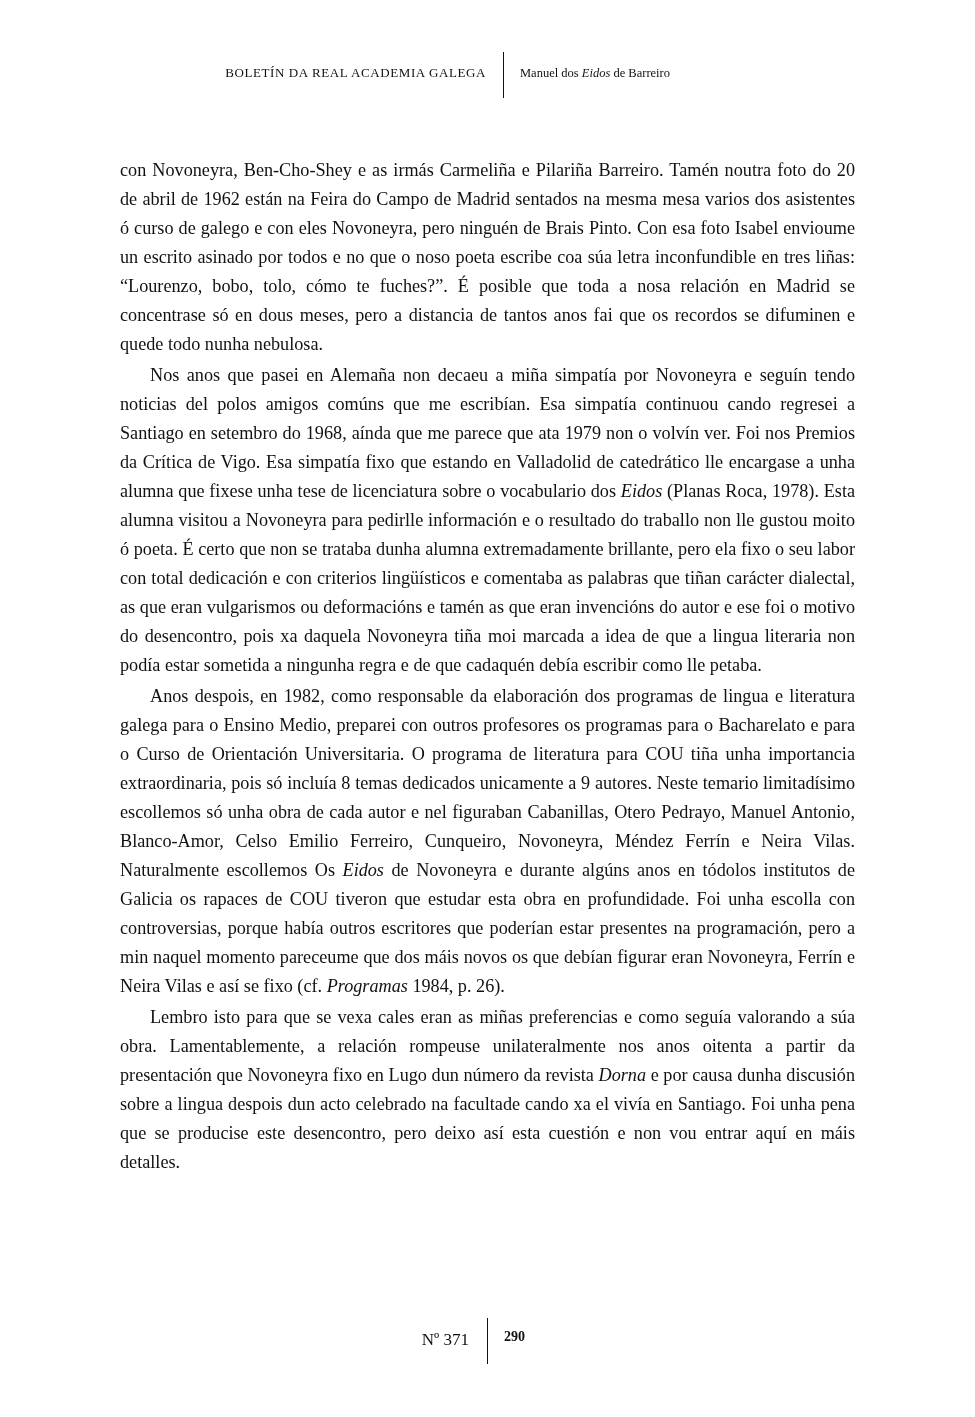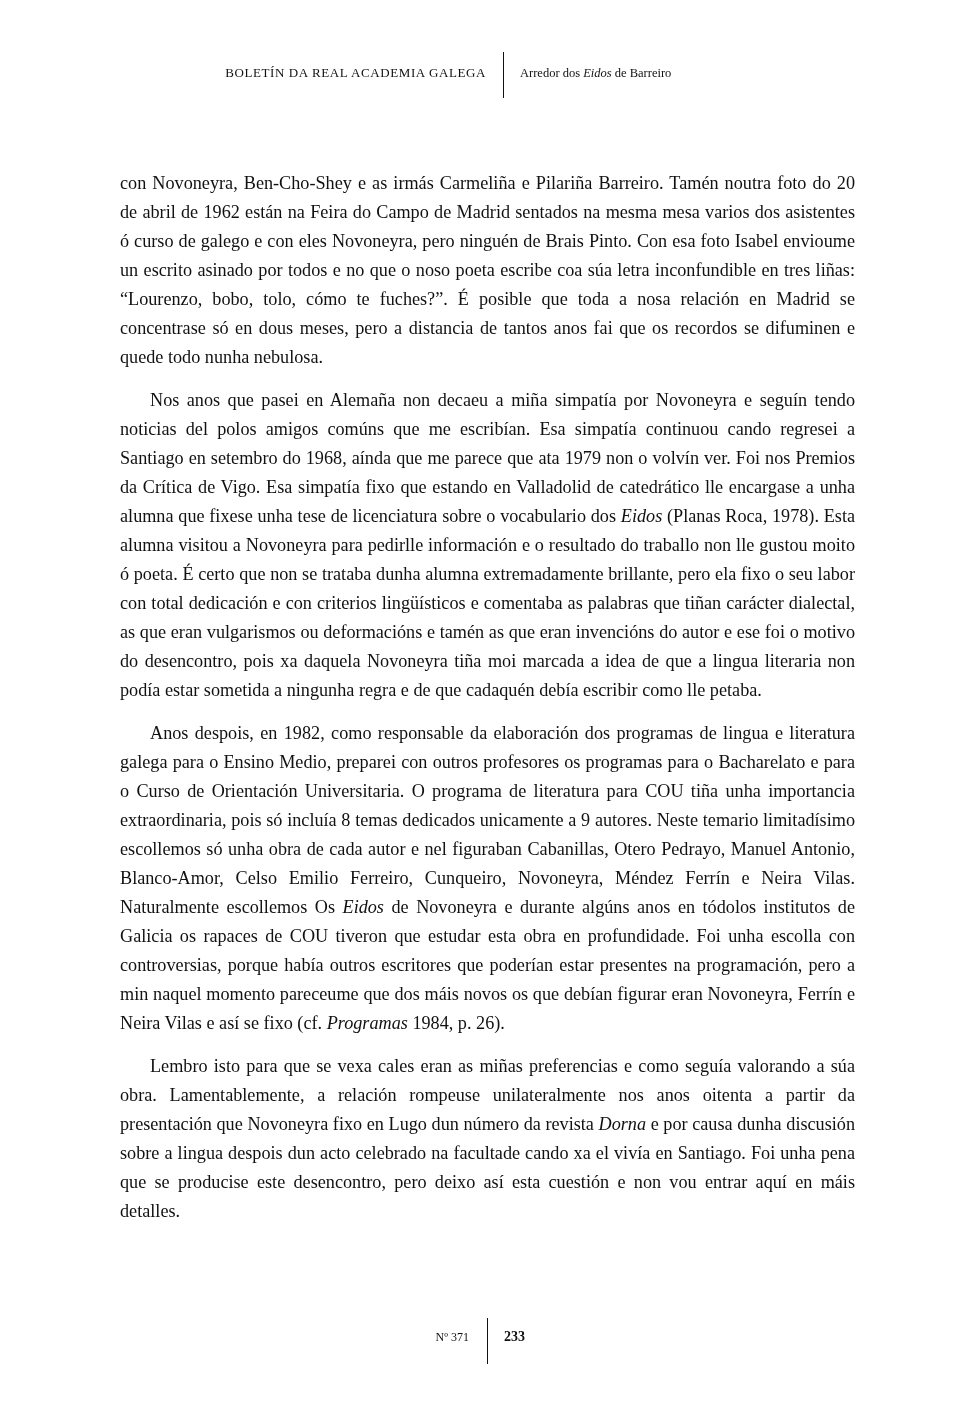--- a/index.html
+++ b/index.html
@@ -51,39 +51,39 @@
       position: absolute;
       top: 155px;
       left: 120px;
       width: 735px;
       font-size: 18.2px;
       line-height: 29px;
       text-align: justify;
       hyphens: manual;
     }
     .body-text p {
-      margin: 14px 0 2px 0;
+      margin: 1px 0 2px 0;
     }
     .body-text p.indent {
       text-indent: 30px;
     }
     .body-text em { font-style: italic; }
 
     .folio {
       position: absolute;
       top: 1318px;
       left: 0;
       width: 975px;
       height: 46px;
     }
     .folio .issue {
       position: absolute;
       right: 506px;
       top: 12px;
-      font-size: 12px;
+      font-size: 17px;
       white-space: nowrap;
     }
     .folio .divider {
       position: absolute;
       left: 487px;
       top: 0;
       width: 1px;
       height: 46px;
       background: #111111;
     }
@@ -95,27 +95,27 @@
       font-weight: bold;
       white-space: nowrap;
     }
   </style>
 </head>
 <body>
 
 <div class="running-head">
   <span class="journal">BOLETÍN DA REAL ACADEMIA GALEGA</span>
   <span class="divider"></span>
-  <span class="article"><span>Arredor dos </span><em>Eidos</em><span> de Barreiro</span></span>
+  <span class="article"><span>Manuel dos </span><em>Eidos</em><span> de Barreiro</span></span>
 </div>
 
 <div class="body-text">
   <p><span>con Novoneyra, Ben-Cho-Shey e as irmás Carmeliña e Pilariña Barreiro. Tamén noutra foto do 20 de abril de 1962 están na Feira do Campo de Madrid sentados na mesma mesa varios dos asistentes ó curso de galego e con eles Novoneyra, pero ninguén de Brais Pinto. Con esa foto Isabel envioume un escrito asinado por todos e no que o noso poeta escribe coa súa letra inconfundible en tres liñas: “Lourenzo, bobo, tolo, cómo te fuches?”. É posible que toda a nosa relación en Madrid se concentrase só en dous meses, pero a distancia de tantos anos fai que os recordos se difuminen e quede todo nunha nebulosa.</span></p>
   <p class="indent"><span>Nos anos que pasei en Alemaña non decaeu a miña simpatía por Novoneyra e seguín tendo noticias del polos amigos comúns que me escribían. Esa simpatía continuou cando regresei a Santiago en setembro do 1968, aínda que me parece que ata 1979 non o vol­vín ver. Foi nos Premios da Crítica de Vigo. Esa simpatía fixo que estando en Vallado­lid de catedrático lle encargase a unha alumna que fixese unha tese de licenciatura sobre o vocabulario dos </span><em>Eidos</em><span> (Planas Roca, 1978). Esta alumna visitou a Novoneyra para pedirlle información e o resultado do traballo non lle gustou moito ó poeta. É certo que non se trataba dunha alumna extremadamente brillante, pero ela fixo o seu labor con total dedicación e con criterios lingüísticos e comentaba as palabras que tiñan carácter dialectal, as que eran vulgarismos ou deformacións e tamén as que eran invencións do autor e ese foi o motivo do desencontro, pois xa daquela Novoneyra tiña moi marcada a idea de que a lingua literaria non podía estar sometida a ningunha regra e de que cada­quén debía escribir como lle petaba.</span></p>
   <p class="indent"><span>Anos despois, en 1982, como responsable da elaboración dos programas de lingua e literatura galega para o Ensino Medio, preparei con outros profesores os programas para o Bacharelato e para o Curso de Orientación Universitaria. O programa de literatura para COU tiña unha importancia extraordinaria, pois só incluía 8 temas dedicados uni­camente a 9 autores. Neste temario limitadísimo escollemos só unha obra de cada autor e nel figuraban Cabanillas, Otero Pedrayo, Manuel Antonio, Blanco-Amor, Celso Emi­lio Ferreiro, Cunqueiro, Novoneyra, Méndez Ferrín e Neira Vilas. Naturalmente esco­llemos Os </span><em>Eidos</em><span> de Novoneyra e durante algúns anos en tódolos institutos de Galicia os rapaces de COU tiveron que estudar esta obra en profundidade. Foi unha escolla con controversias, porque había outros escritores que poderían estar presentes na programa­ción, pero a min naquel momento pareceume que dos máis novos os que debían figurar eran Novoneyra, Ferrín e Neira Vilas e así se fixo (cf. </span><em>Programas</em><span> 1984, p. 26).</span></p>
   <p class="indent"><span>Lembro isto para que se vexa cales eran as miñas preferencias e como seguía valo­rando a súa obra. Lamentablemente, a relación rompeuse unilateralmente nos anos oitenta a partir da presentación que Novoneyra fixo en Lugo dun número da revista </span><em>Dorna</em><span> e por causa dunha discusión sobre a lingua despois dun acto celebrado na facul­tade cando xa el vivía en Santiago. Foi unha pena que se producise este desencontro, pero deixo así esta cuestión e non vou entrar aquí en máis detalles.</span></p>
 </div>
 
 <div class="folio">
   <span class="issue">Nº 371</span>
   <span class="divider"></span>
-  <span class="page-number">233</span>
+  <span class="page-number">290</span>
 </div>
 
 </body></html>

